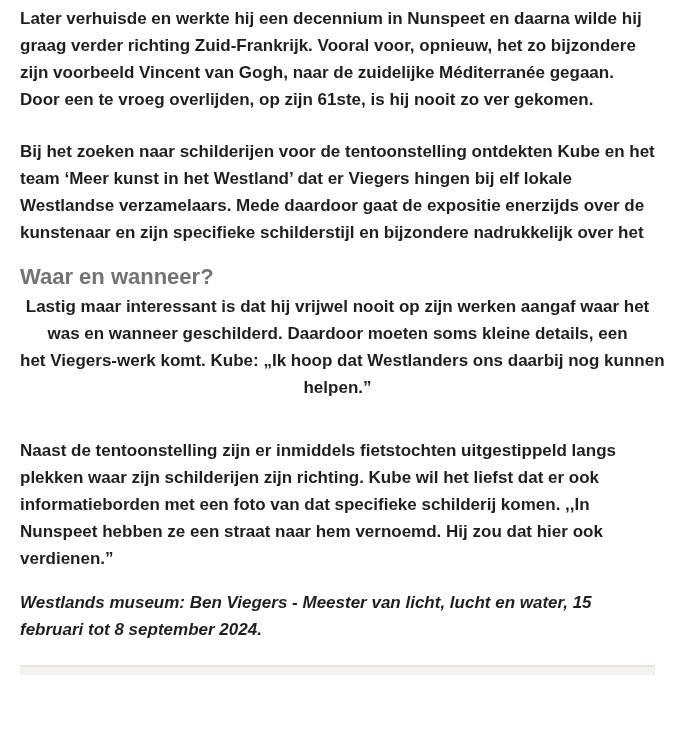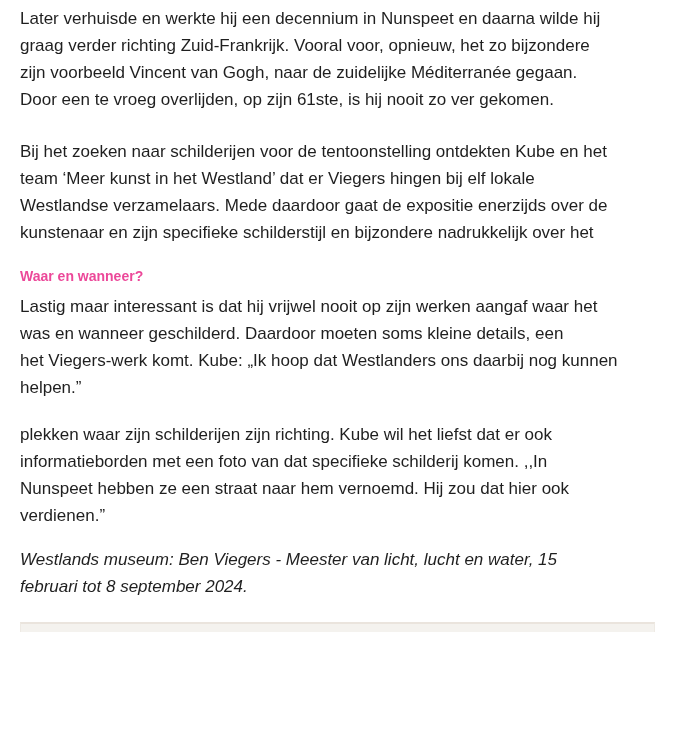--- a/index.html
+++ b/index.html
@@ -14,36 +14,36 @@
     font-family: "Liberation Sans", "DejaVu Sans", sans-serif;
     color: #1f1f1f;
   }
   .article {
     padding: 5px 23px 0 20px;
   }
   .para {
     margin: 0 0 25px 0;
     font-size: 17px;
     line-height: 27px;
-    font-weight: 400;
+    font-weight: 700;
   }
   .para .ln {
     display: block;
     white-space: nowrap;
     height: 27px;
   }
   .mb17 { margin-bottom: 17px; }
   .mb22 { margin-bottom: 10px; }
-  .mb23 { margin-bottom: 20px; }
+  .mb23 { margin-bottom: 36px; text-align: center; }
   .heading {
     margin: 0 0 3px 0;
-    font-size: 14px;
+    font-size: 22px;
     line-height: 27px;
     font-weight: 700;
-    color: #ec4899;
+    color: #737373;
   }
   .italic {
     font-style: italic;
   }
   .figure-strip {
     width: 635px;
     height: 10px;
     margin-top: 22px;
     background: #f4f2ee;
     border-top: 2px solid #eae4dd;
@@ -74,20 +74,21 @@
   <h2 class="heading">Waar en wanneer?</h2>
 
   <p class="para mb23">
     <span class="ln">Lastig maar interessant is dat hij vrijwel nooit op zijn werken aangaf waar het</span>
     <span class="ln">was en wanneer geschilderd. Daardoor moeten soms kleine details, een</span>
     <span class="ln">het Viegers-werk komt. Kube: „Ik hoop dat Westlanders ons daarbij nog kunnen</span>
     <span class="ln">helpen.”</span>
   </p>
 
   <p class="para mb17">
+    <span class="ln">Naast de tentoonstelling zijn er inmiddels fietstochten uitgestippeld langs</span>
     <span class="ln">plekken waar zijn schilderijen zijn richting. Kube wil het liefst dat er ook</span>
     <span class="ln">informatieborden met een foto van dat specifieke schilderij komen. ,,In</span>
     <span class="ln">Nunspeet hebben ze een straat naar hem vernoemd. Hij zou dat hier ook</span>
     <span class="ln">verdienen.”</span>
   </p>
 
   <p class="para italic mb22">
     <span class="ln">Westlands museum: Ben Viegers - Meester van licht, lucht en water, 15</span>
     <span class="ln">februari tot 8 september 2024.</span>
   </p>

